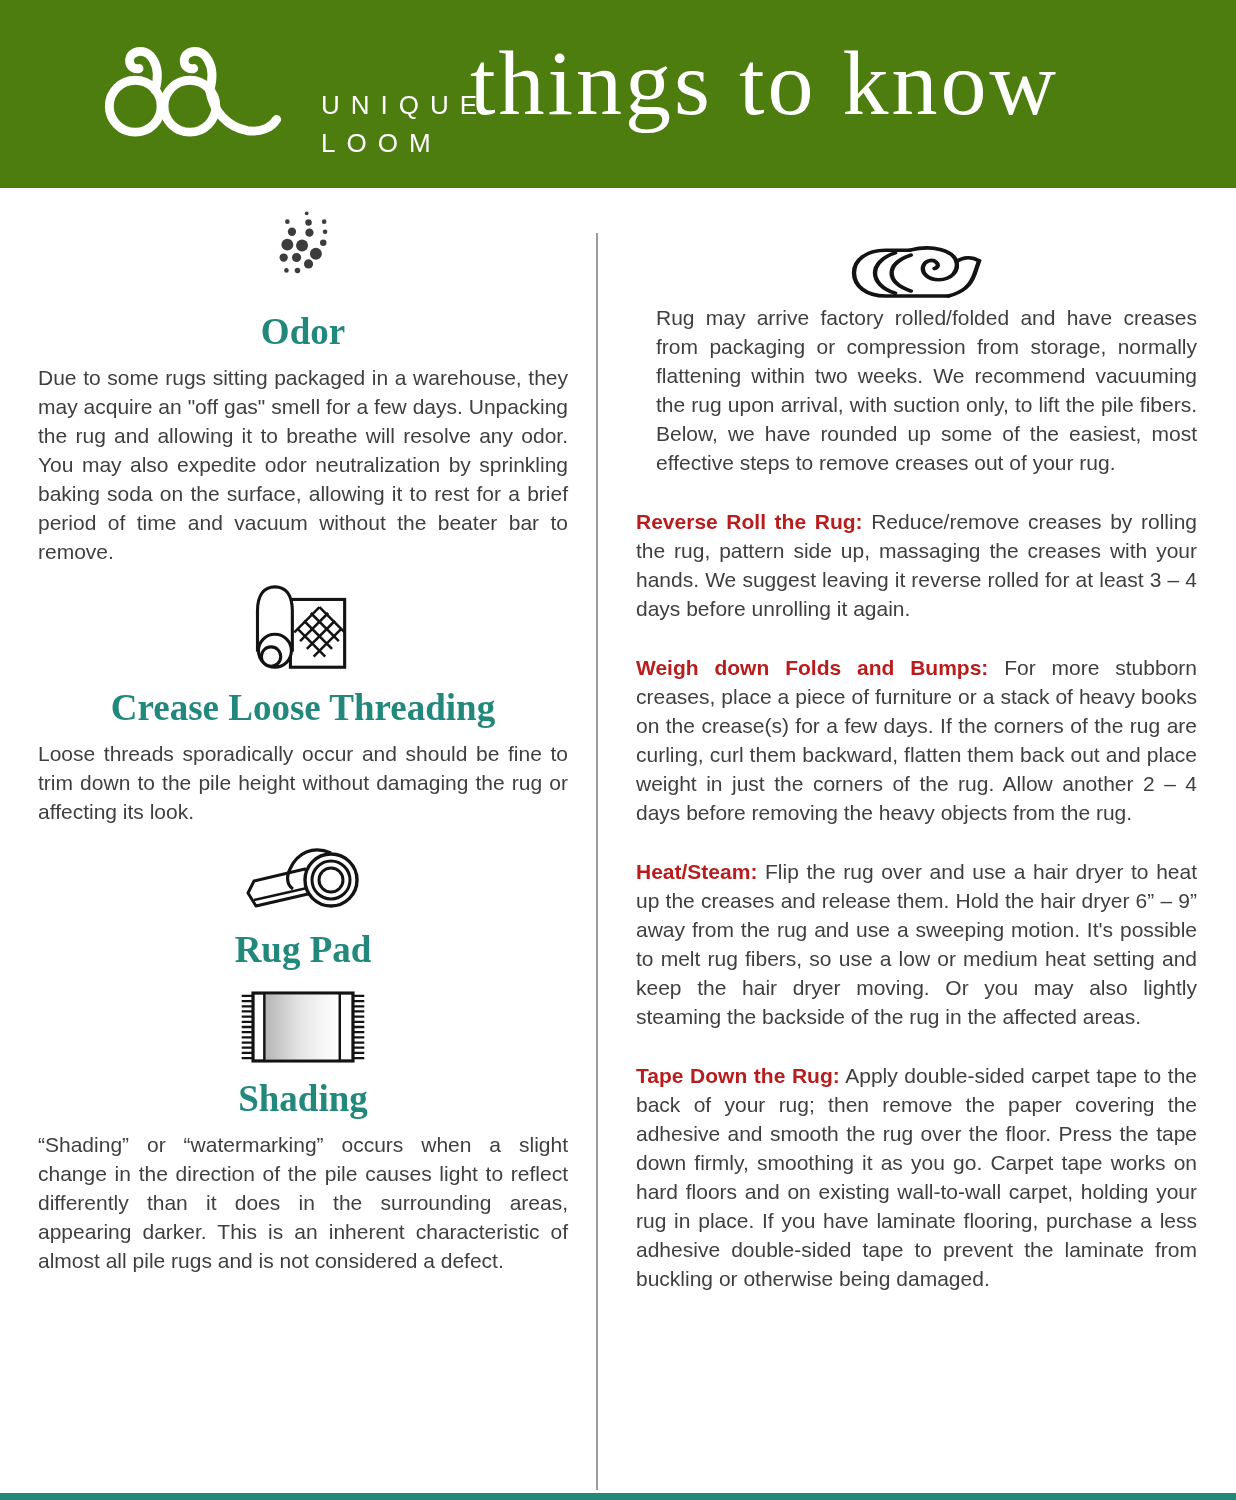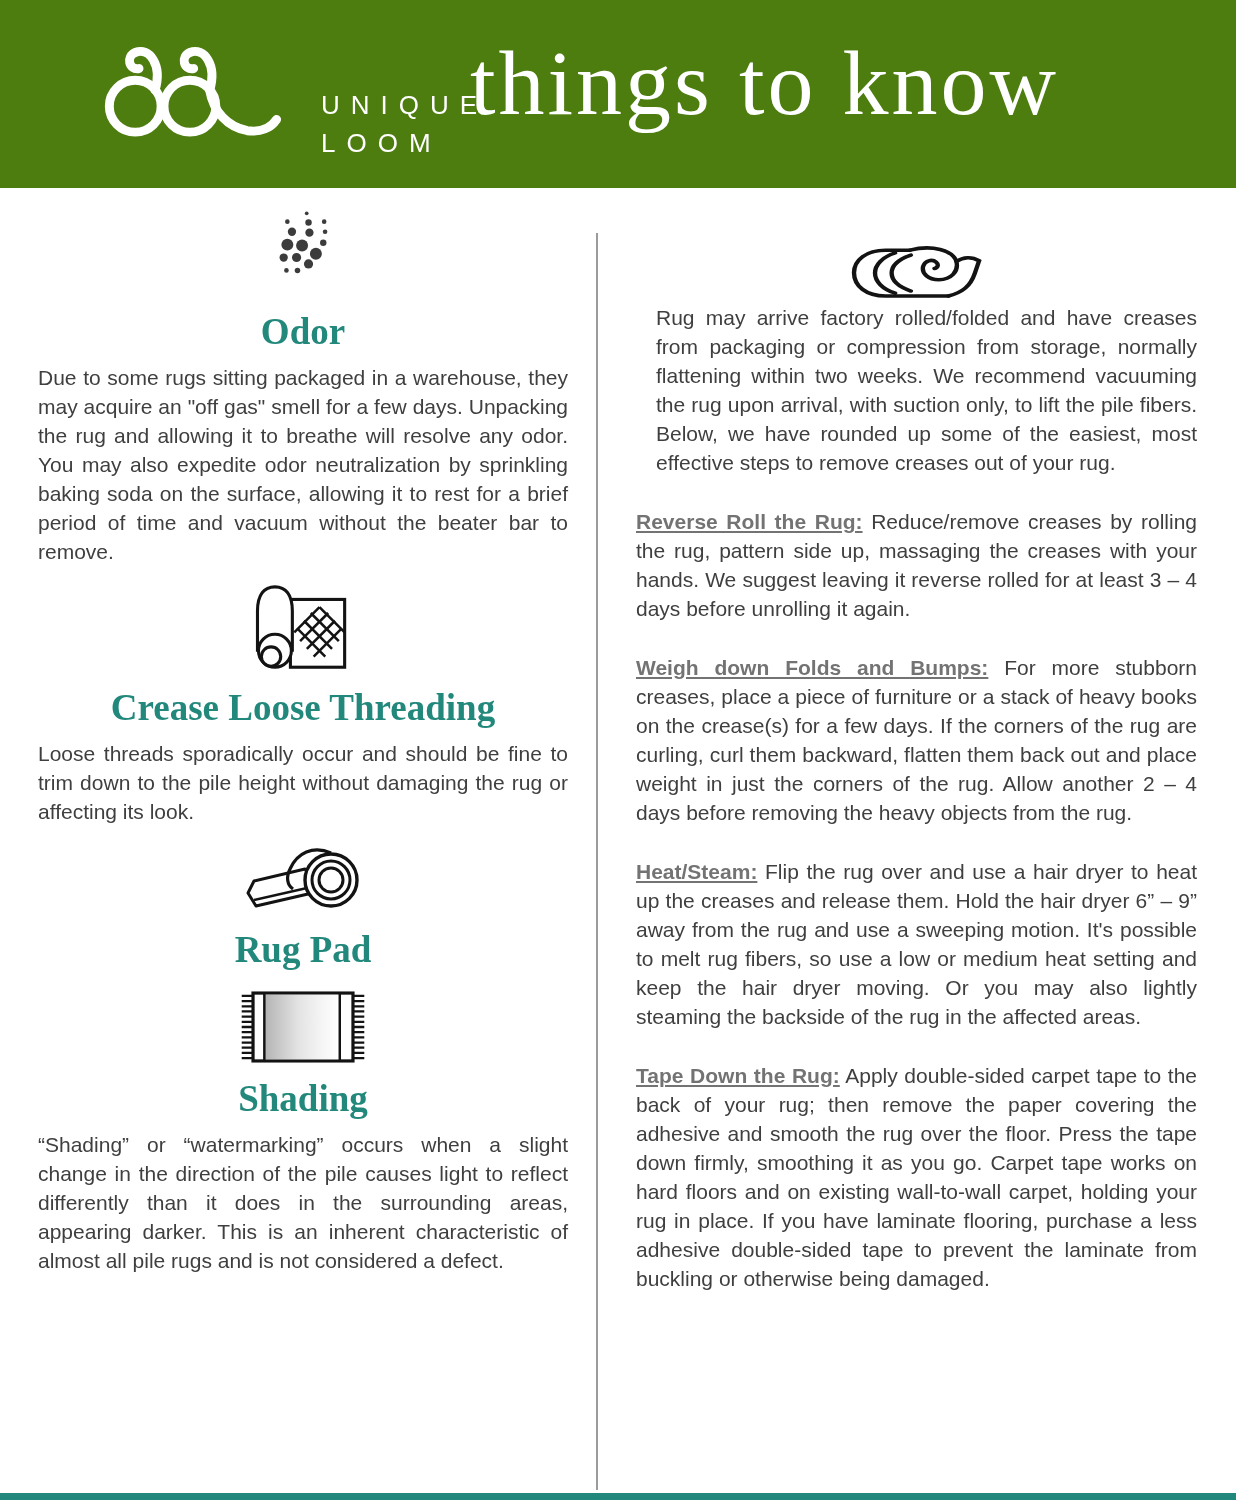--- a/index.html
+++ b/index.html
@@ -21,21 +21,21 @@
   .sec-odor .icon-wrap{margin-top:18px;height:92px;}
   .sec-threading .icon-wrap{margin-top:16px;height:92px;}
   .sec-pad .icon-wrap{margin-top:14px;height:76px;}
   .sec-shading .icon-wrap{margin-top:14px;height:78px;}
   .icon-wrap-crease{margin-top:53px;height:62px;display:flex;justify-content:center;align-items:flex-end;}
   h2{font-family:"Liberation Serif",serif;font-weight:700;color:#23887c;text-align:center;
      font-size:37px;line-height:46px;margin:11px 0 8px 0;}
   p.body{font-size:21px;line-height:29px;margin:0;text-align:justify;color:#3f3f3f;}
   p.tip{margin:0 0 30px 0;}
   p.intro{margin-bottom:30px;margin-left:20px;}
-  .tip-label{font-weight:bold;color:#737373;text-decoration:underline;}
+  .tip-label{font-weight:bold;color:#b91c1c;}
   .footer-stripe{position:absolute;left:0;bottom:0;width:1236px;height:7px;background:#23887c;}
   svg{display:block;}
 </style>
 </head>
 <body>
 
 <div class="page">
 
   <div class="header">
     <div class="logo">

